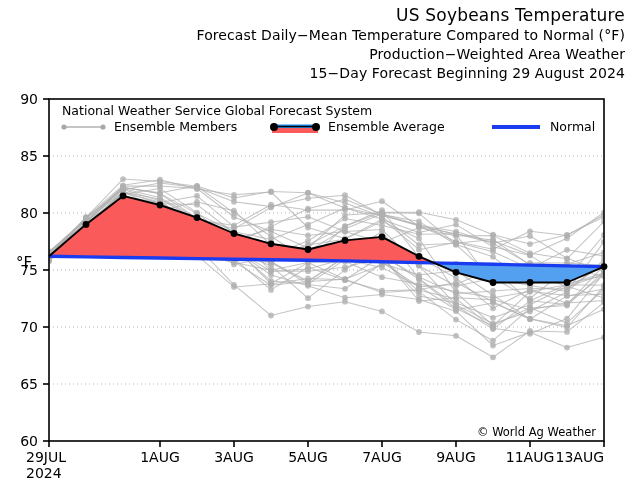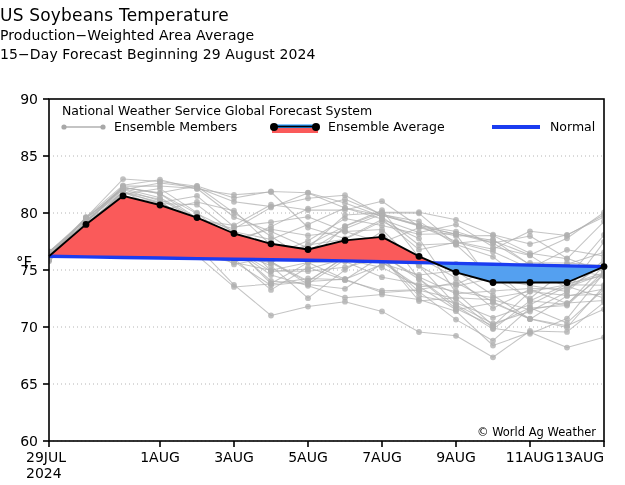--- a/index.html
+++ b/index.html
@@ -1,37 +1,38 @@
 <!DOCTYPE html>
 <html><head>
 <meta charset="utf-8">
 <style>
   html,body{margin:0;padding:0;}
   body{
     width:625px;height:485px;background:#ffffff;
     font-family:"DejaVu Sans","Liberation Sans",sans-serif;
     color:#000;overflow:hidden;position:relative;
   }
-  #titleblock{position:absolute;left:0;top:4px;width:625px;text-align:left;}
+  #titleblock{position:absolute;left:0;top:4px;width:625px;text-align:right;}
   #titleblock .t1{font-size:17px;letter-spacing:.2px;line-height:22px;}
   #titleblock .t2,#titleblock .t3,#titleblock .t4{font-size:14px;line-height:19px;letter-spacing:.1px;}
   #plotwrap{position:absolute;left:0;top:0;width:625px;height:485px;}
   svg{display:block;}
   .axlabel{font-size:14px;fill:#000;font-family:"DejaVu Sans","Liberation Sans",sans-serif;}
   .ylab{font-size:14px;fill:#000;font-family:"DejaVu Sans","Liberation Sans",sans-serif;}
   .legtxt{font-size:12.5px;fill:#000;font-family:"DejaVu Sans","Liberation Sans",sans-serif;}
   .credit{font-size:11.5px;fill:#000;font-family:"DejaVu Sans","Liberation Sans",sans-serif;}
   .unit{font-size:15px;fill:#000;font-family:"DejaVu Sans","Liberation Sans",sans-serif;}
 </style>
 </head>
 <body>
 
 <div id="titleblock">
   <div class="t1">US Soybeans Temperature</div>
-  <div class="t3">Production−Weighted Area Average</div>
+  <div class="t2">Forecast Daily−Mean Temperature Compared to Normal (°F)</div>
+  <div class="t3">Production−Weighted Area Weather</div>
   <div class="t4">15−Day Forecast Beginning 29 August 2024</div>
 </div>
 
 <div id="plotwrap">
 <svg id="chart" width="625" height="485" viewBox="0 0 625 485">
   <defs>
     <clipPath id="plotclip">
           <rect x="49" y="99" width="555" height="342"></rect>
         </clipPath>
   </defs>

